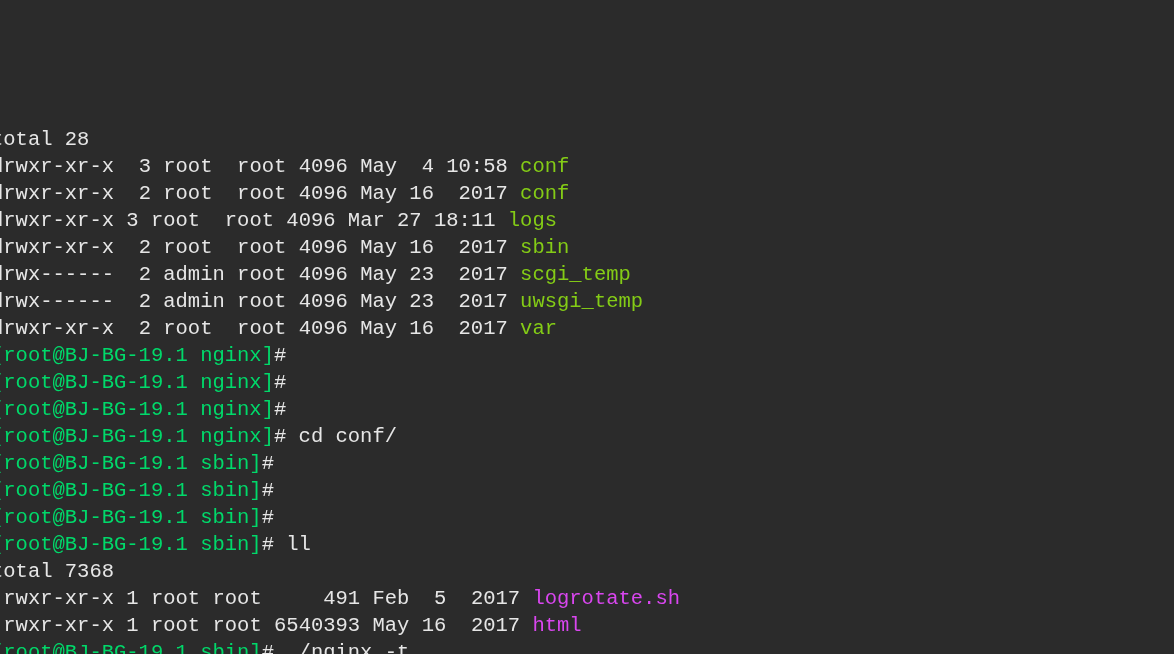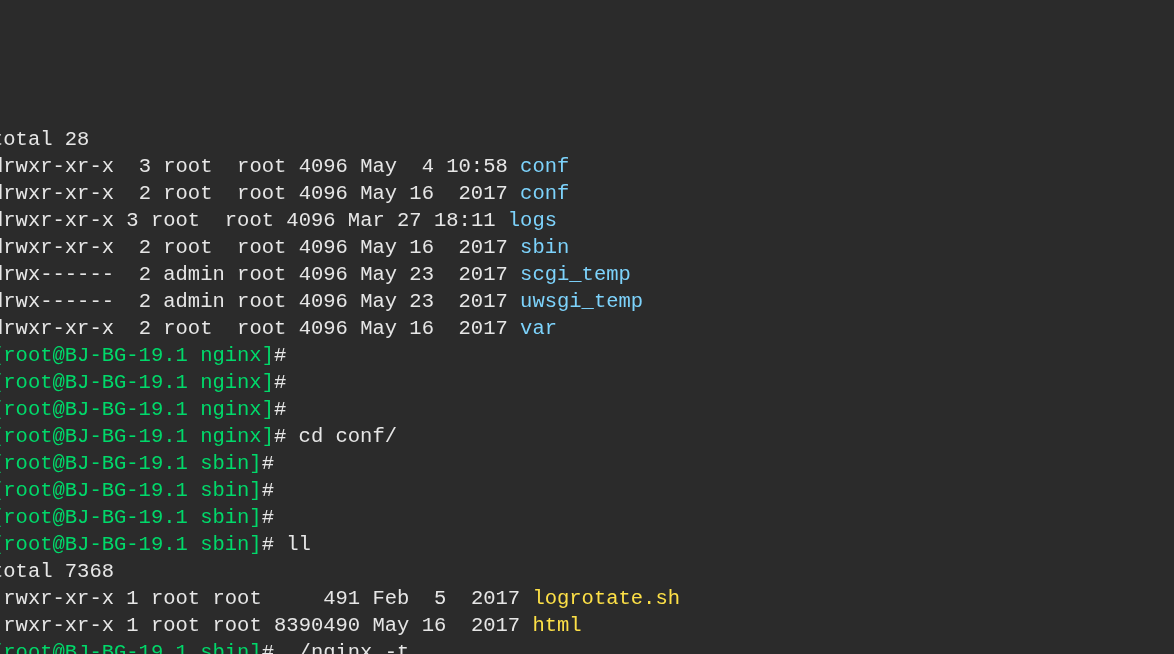--- a/index.html
+++ b/index.html
@@ -13,22 +13,22 @@
     color: #e6e6e6;
     line-height: 27px;
     white-space: pre;
     overflow: hidden;
   }
   .terminal {
     padding: 0;
     margin-left: -9px;
     margin-top: -9px;
   }
-  .dir   { color: #7dd3fc; }
-  .exec  { color: #fde047; }
+  .dir   { color: #84cc16; }
+  .exec  { color: #d946ef; }
   .host  { color: #00d96a; }
 </style>
 </head>
 <body>
 
 
 
 <div class="terminal"><span>total 28</span>
 <span><span>drwxr-xr-x</span> <span> 3</span> <span>root </span> <span>root</span> <span>4096</span> <span>May  4 10:58</span> <span class="dir">conf</span></span>
 <span><span>drwxr-xr-x</span> <span> 2</span> <span>root </span> <span>root</span> <span>4096</span> <span>May 16  2017</span> <span class="dir">conf</span></span>
@@ -40,21 +40,21 @@
 <span><span class="host">[root@BJ-BG-19.1 nginx]</span><span>#</span> </span>
 <span><span class="host">[root@BJ-BG-19.1 nginx]</span><span>#</span> </span>
 <span><span class="host">[root@BJ-BG-19.1 nginx]</span><span>#</span> </span>
 <span><span class="host">[root@BJ-BG-19.1 nginx]</span><span>#</span> <span>cd conf/</span></span>
 <span><span class="host">[root@BJ-BG-19.1 sbin]</span><span>#</span> </span>
 <span><span class="host">[root@BJ-BG-19.1 sbin]</span><span>#</span> </span>
 <span><span class="host">[root@BJ-BG-19.1 sbin]</span><span>#</span> </span>
 <span><span class="host">[root@BJ-BG-19.1 sbin]</span><span>#</span> <span>ll</span></span>
 <span>total 7368</span>
 <span><span>-rwxr-xr-x</span> <span>1</span> <span>root</span> <span>root</span> <span>    491</span> <span>Feb  5  2017</span> <span class="exec">logrotate.sh</span></span>
-<span><span>-rwxr-xr-x</span> <span>1</span> <span>root</span> <span>root</span> <span>8390490</span> <span>May 16  2017</span> <span class="exec">html</span></span>
+<span><span>-rwxr-xr-x</span> <span>1</span> <span>root</span> <span>root</span> <span>6540393</span> <span>May 16  2017</span> <span class="exec">html</span></span>
 <span><span class="host">[root@BJ-BG-19.1 sbin]</span><span>#</span> <span>./nginx -t</span></span>
 
 
 
 </div>
 
 
 
 
 </body></html>

